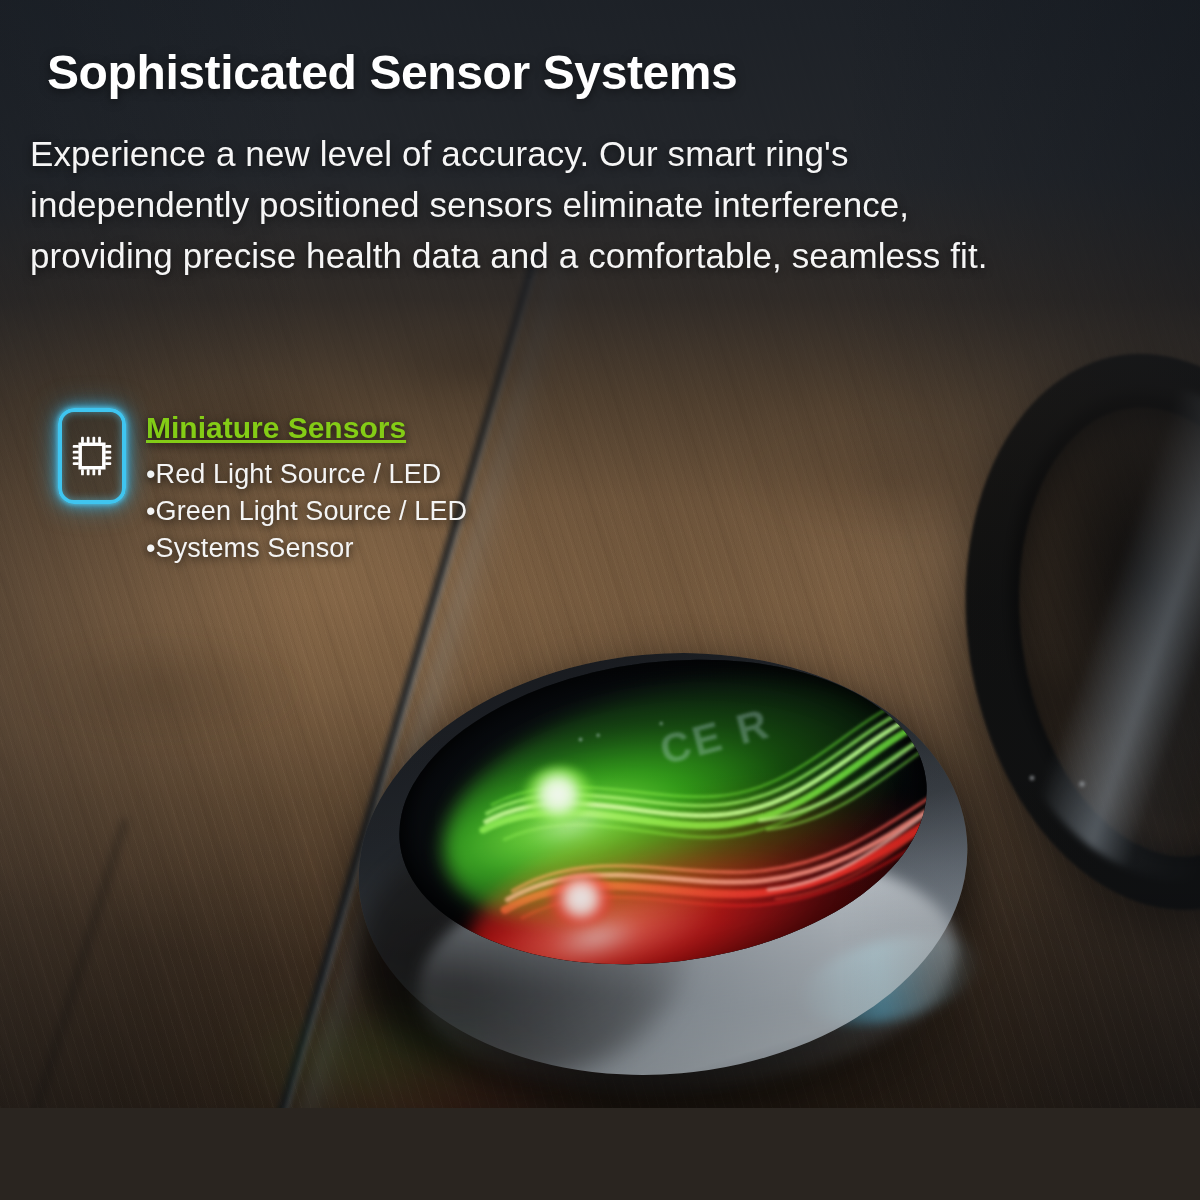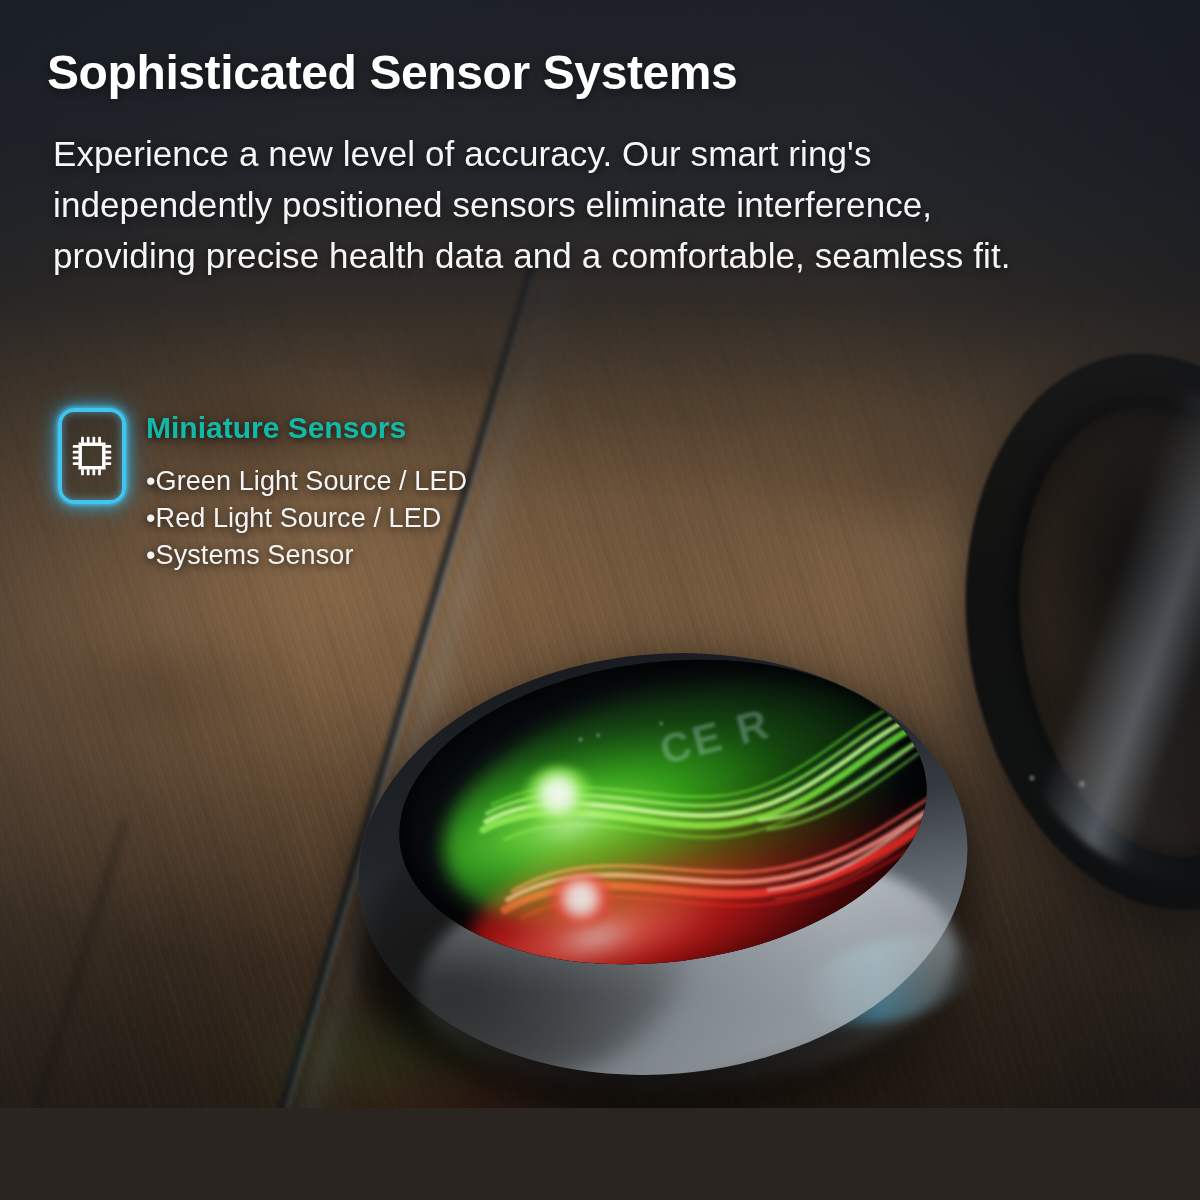--- a/index.html
+++ b/index.html
@@ -385,21 +385,21 @@
     color:#ffffff;
     font-size:48px;
     font-weight:700;
     letter-spacing:-0.4px;
     line-height:1.12;
     text-shadow:0 2px 10px rgba(0,0,0,0.55);
   }
 
   .subcopy {
     position:absolute;
-    left:53px; top:128px;
+    left:30px; top:128px;
     width:1010px;
     color:#f5f5f5;
     font-size:35px;
     font-weight:400;
     line-height:51px;
     letter-spacing:0.1px;
     text-shadow:0 2px 9px rgba(0,0,0,0.60);
   }
 
   
@@ -423,26 +423,27 @@
       0 0 14px rgba(60,190,240,0.85),
       0 0 28px rgba(40,170,230,0.55),
       inset 0 0 9px rgba(90,210,250,0.55);
     background:rgba(10,26,36,0.18);
   }
   .chip-badge svg { display:block; }
 
   .feature-text { padding-top:2px; }
 
   .feature-title {
-    color:#14b8a6;
+    color:#84cc16;
     font-size:30px;
     font-weight:700;
     line-height:1.18;
-    margin-bottom:18px;
+    margin-bottom:11px;
     text-shadow:0 2px 8px rgba(0,0,0,0.70);
+    text-decoration:underline;
   }
   .feature-list { list-style:none; }
   .feature-list li {
     color:#f4f4f4;
     font-size:27px;
     font-weight:400;
     line-height:37px;
     letter-spacing:0.1px;
     text-shadow:0 2px 8px rgba(0,0,0,0.75);
     white-space:nowrap;
@@ -554,22 +555,22 @@
             <rect x="39" y="31.0" width="7" height="3.2" rx="1"></rect>
 
             <path d="M8.5,8.5 h31 v31 h-31 z M12.5,12.5 v23 h23 v-23 z" fill-rule="evenodd"></path>
           </g>
         </svg>
       </div>
 
       <div class="feature-text">
         <div class="feature-title">Miniature Sensors</div>
         <ul class="feature-list">
+          <li>•Red Light Source / LED</li>
           <li>•Green Light Source / LED</li>
-          <li>•Red Light Source / LED</li>
           <li>•Systems Sensor</li>
         </ul>
       </div>
 
     </div>
   </div>
 
 </div>
 
 </body></html>

